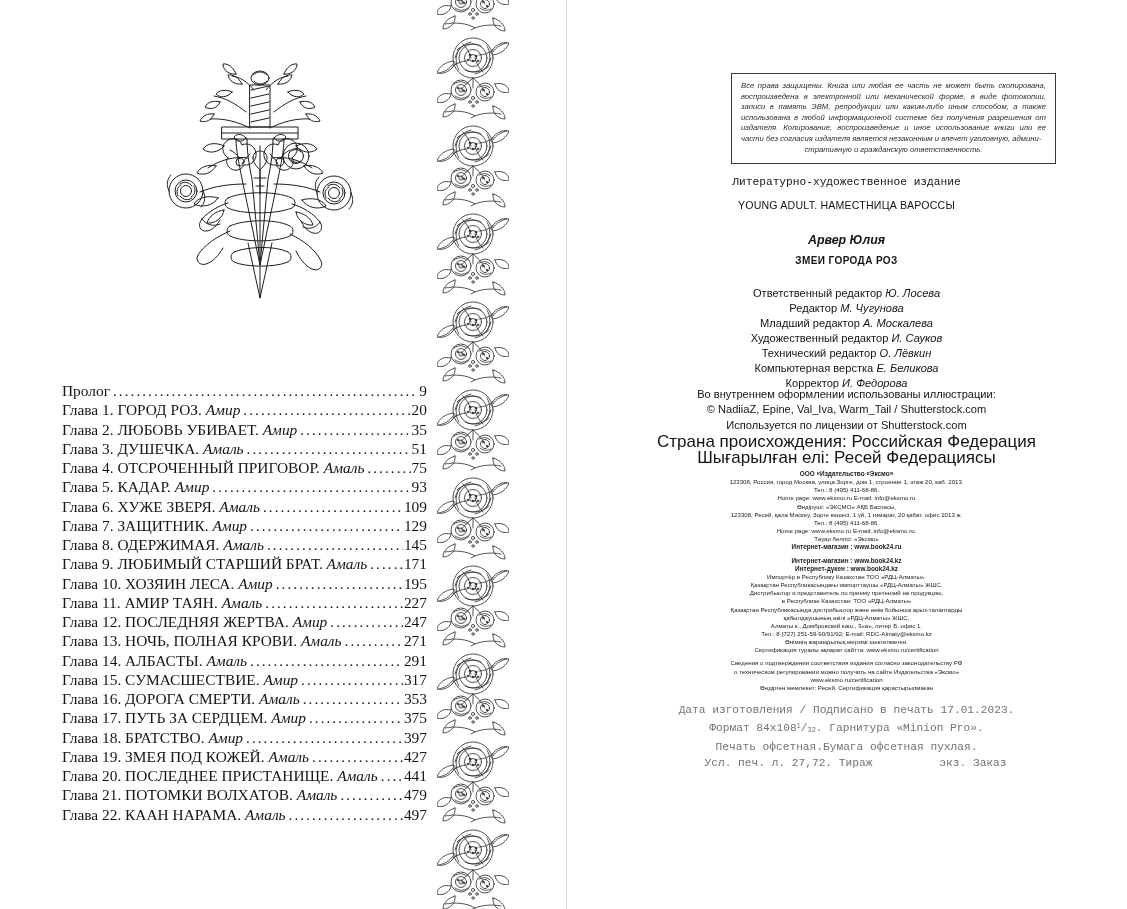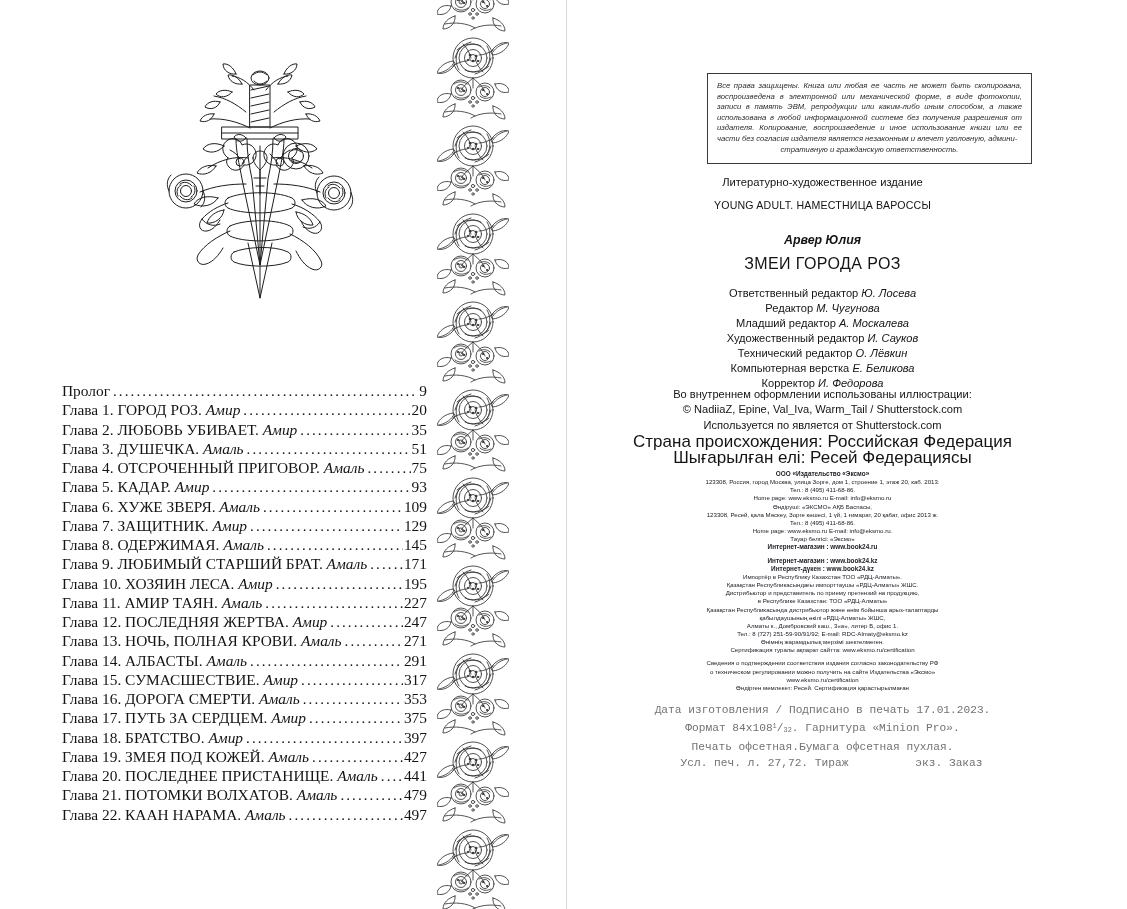--- a/index.html
+++ b/index.html
@@ -109,21 +109,21 @@
     top: -12px;
     width: 72px;
     height: 925px;
     overflow: hidden;
   }
   #floral-border svg { display: block; }
 
   
   #page-right {
     position: absolute;
-    left: 542px; top: 0;
+    left: 566px; top: 0;
     width: 514px; height: 909px;
   }
 
   #rights-box {
     position: absolute;
     left: 165px;
     top: 73px;
     width: 325px;
     box-sizing: border-box;
     border: 1px solid #3a3a3a;
@@ -142,25 +142,25 @@
 
   .r-center {
     position: absolute;
     left: 0;
     width: 561px;
     text-align: center;
     font-family: "Liberation Sans", sans-serif;
     color: #141414;
   }
 
-  #edition-kind { top: 176px; font-size: 11.2px; }
+  #edition-kind { top: 176px; font-size: 11.2px; font-family: Liberation Mono, monospace; }
   #series-line  { top: 199px; font-size: 10.6px; letter-spacing: .2px; }
 
   #author-name  { top: 233px; font-size: 12.4px; font-weight: bold; font-style: italic; }
-  #book-title   { top: 255px; font-size: 16px; font-weight: normal; letter-spacing: .4px; }
+  #book-title   { top: 255px; font-size: 10px; font-weight: bold; letter-spacing: .4px; }
 
   #credits { top: 286px; }
   #credits .c-row {
     font-size: 11.1px;
     line-height: 15.05px;
   }
   #credits .c-row em { font-style: italic; }
 
   #illus { top: 387px; }
   #illus .i-row { font-size: 11.1px; line-height: 15.3px; }
@@ -522,21 +522,21 @@
         <div class="c-row"><span>Редактор </span><em>М. Чугунова</em></div>
         <div class="c-row"><span>Младший редактор </span><em>А. Москалева</em></div>
         <div class="c-row"><span>Художественный редактор </span><em>И. Сауков</em></div>
         <div class="c-row"><span>Технический редактор </span><em>О. Лёвкин</em></div>
         <div class="c-row"><span>Компьютерная верстка </span><em>Е. Беликова</em></div>
         <div class="c-row"><span>Корректор </span><em>И. Федорова</em></div>
       </div>
     <div class="r-center" id="illus">
         <div class="i-row">Во внутреннем оформлении использованы иллюстрации:</div>
         <div class="i-row">© NadiiaZ, Epine, Val_Iva, Warm_Tail / Shutterstock.com</div>
-        <div class="i-row">Используется по является от Shutterstock.com</div>
+        <div class="i-row">Используется по лицензии от Shutterstock.com</div>
       </div>
     <div class="r-center" id="origin">
         <div class="o-row">Страна происхождения: Российская Федерация</div>
         <div class="o-row">Шығарылған елі: Ресей Федерациясы</div>
       </div>
 
     <div id="fineprint">
         <div class="f b">ООО «Издательство «Эксмо»</div>
         <div class="f">123308, Россия, город Москва, улица Зорге, дом 1, строение 1, этаж 20, каб. 2013.</div>
         <div class="f">Тел.: 8 (495) 411-68-86.</div>

